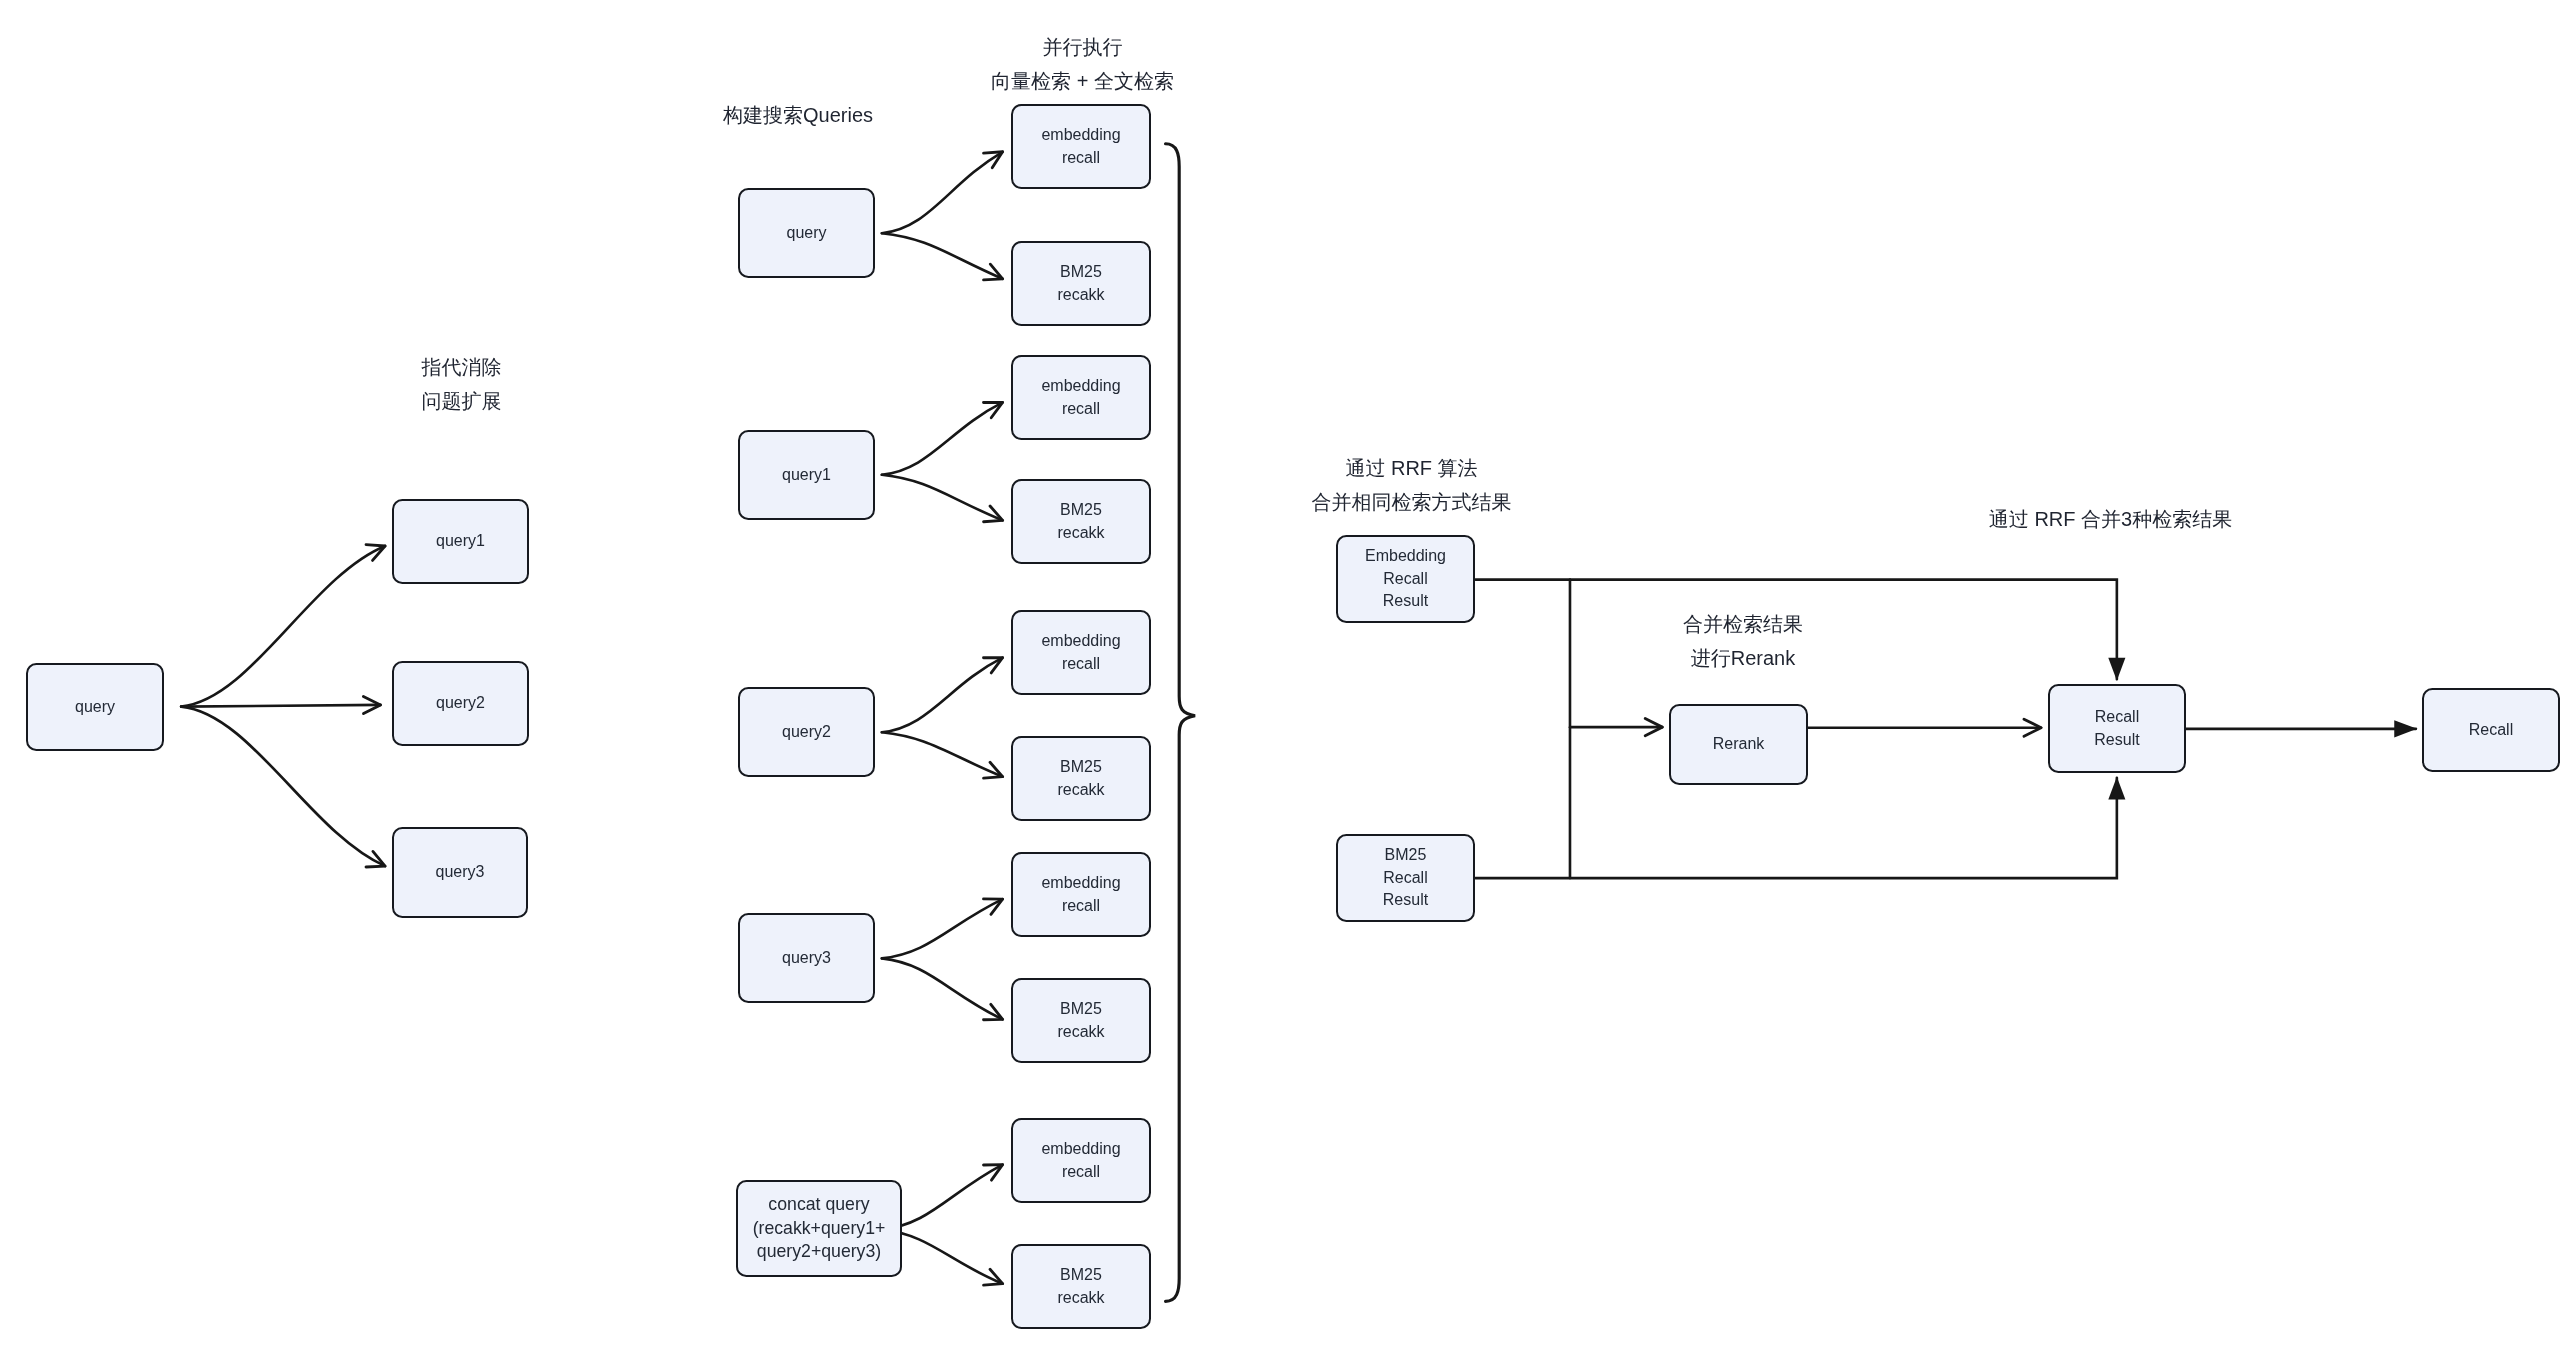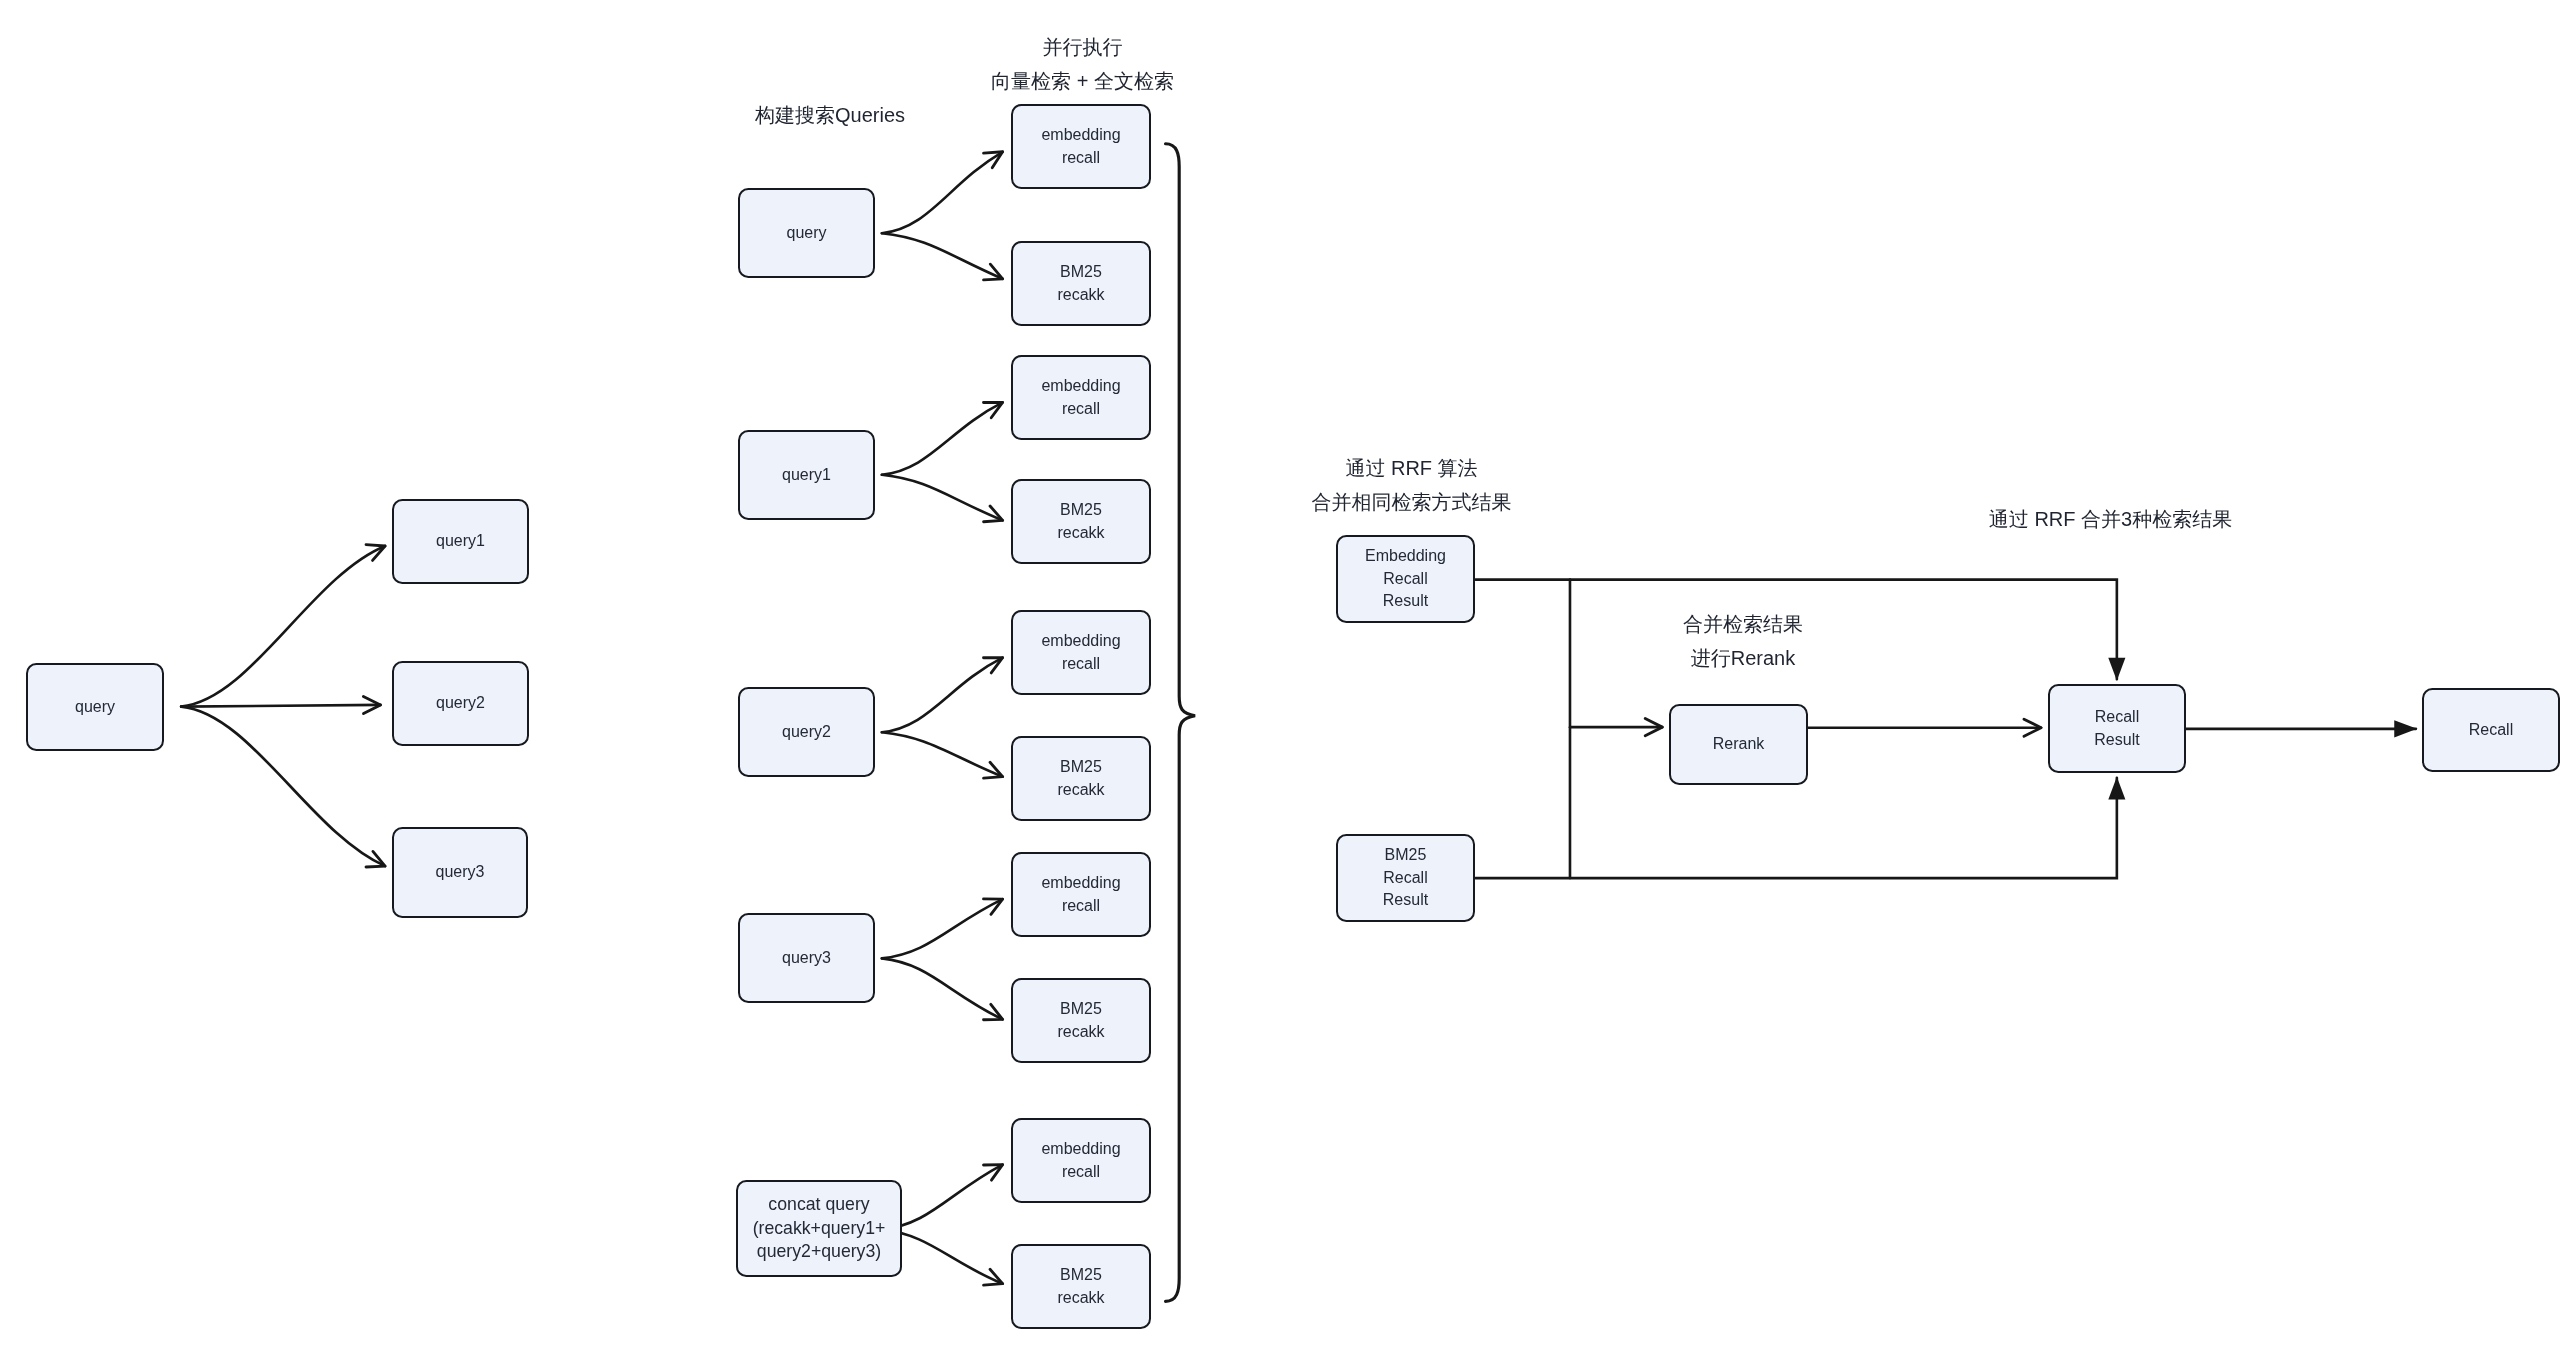--- a/index.html
+++ b/index.html
@@ -85,22 +85,26 @@
 
       <path d="M2590,1017 L3716,1017 L3716,1192" marker-end="url(#tri)"></path>
       <path d="M2756,1017 L2756,1541"></path>
       <path d="M2756,1276 L2918,1276" marker-end="url(#vee)"></path>
       <path d="M2590,1541 L3716,1541 L3716,1365" marker-end="url(#tri)"></path>
       <path d="M3174,1277 L3583,1277" marker-end="url(#vee)"></path>
       <path d="M3837,1279 L4241,1279" marker-end="url(#tri)"></path>
     </g>
   </svg>
 
-
-  <div class="flabel" style="left:736px; top:98px; width:188px;">
+  <div class="flabel" style="left:359px; top:350px; width:205px;">
+    <div>指代消除</div>
+    <div>问题扩展</div>
+  </div>
+
+  <div class="flabel" style="left:704px; top:98px; width:188px;">
     <div>构建搜索Queries</div>
   </div>
 
   <div class="flabel" style="left:1292px; top:451px; width:239px;">
     <div>通过 RRF 算法</div>
     <div>合并相同检索方式结果</div>
   </div>
 
   <div class="flabel" style="left:946px; top:30px; width:273px;">
     <div>并行执行</div>

